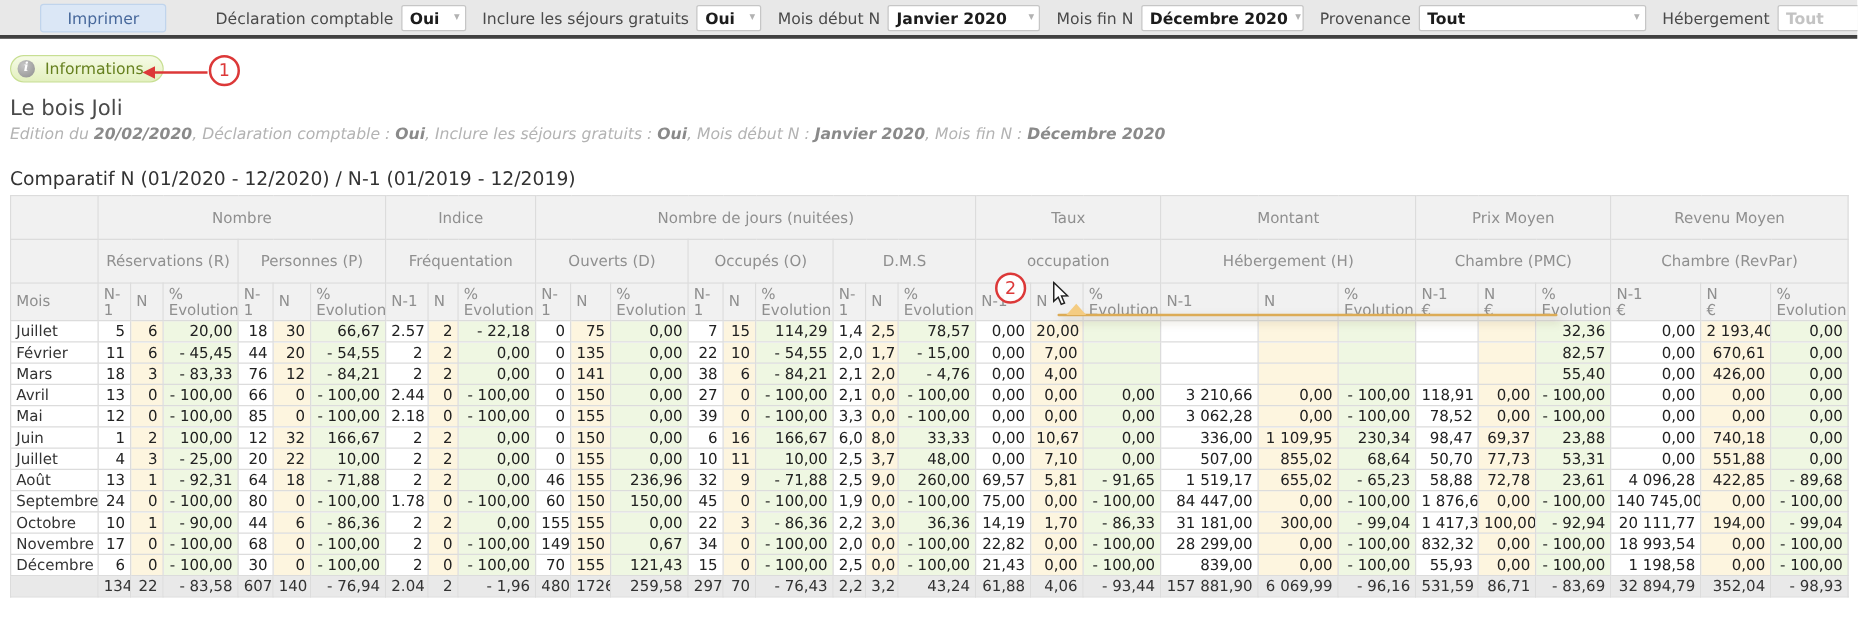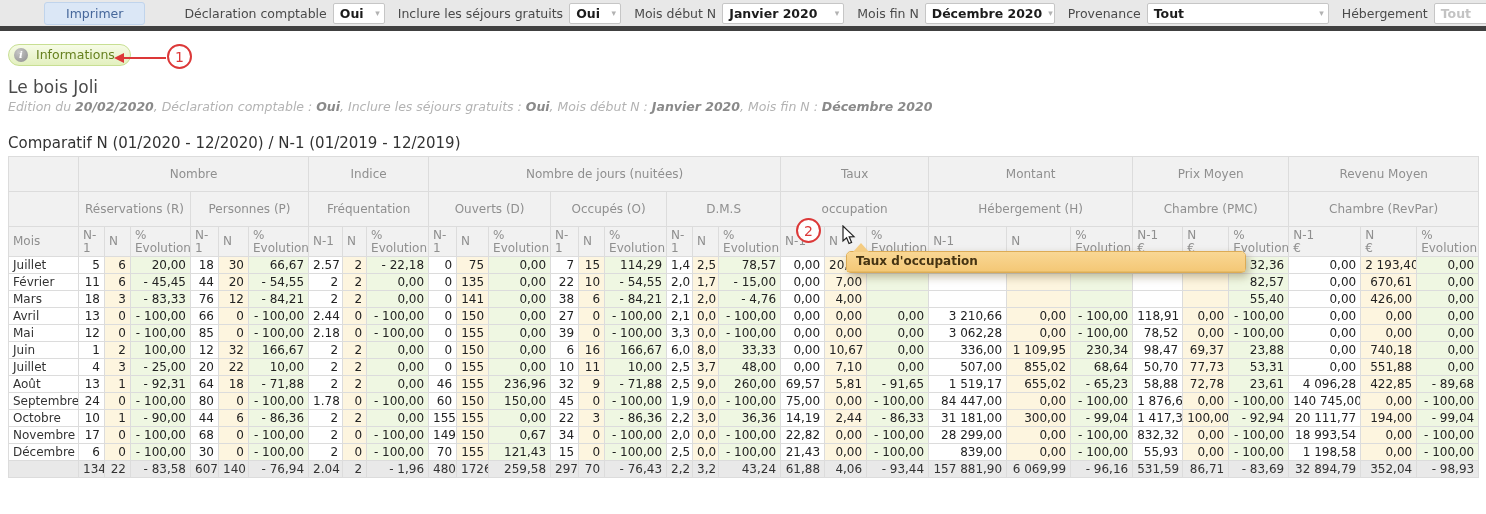--- a/index.html
+++ b/index.html
@@ -4,22 +4,22 @@
 <style>
   * { box-sizing: border-box; }
   html,body { margin:0; padding:0; }
   body {
     width:1486px; height:514px; position:relative; overflow:hidden;
     background:#fff; color:#222;
     font-family:"DejaVu Sans","Liberation Sans",sans-serif; font-size:12px;
   }
   
   .topbar {
-    height:31px; background:#e8e8e8; border-bottom:5px solid #404040;
-    display:flex; align-items:center; gap:13px; padding:0 0 0 44px;
+    height:31px; background:#e8e8e8; border-bottom:3px solid #404040;
+    display:flex; align-items:center; gap:13px; padding:0 0 0 32px;
     font-size:12.5px; color:#4a4a4a; white-space:nowrap;
   }
   .btn-print {
     background:#dbe7f6; border:1px solid #c0d4ec; border-radius:3px;
     color:#47689b; padding:3px 21px; font-size:12.5px; margin-right:26px;
     font-family:inherit; cursor:pointer;
   }
   .tb-item { display:flex; align-items:center; gap:6px; }
   .tb-select {
     background:#fff; border:1px solid #c6c6c6; border-radius:2px; height:21px;
@@ -567,21 +567,21 @@
           <td class="c-n1">155</td>
           <td class="c-n">155</td>
           <td class="c-ev">0,00</td>
           <td class="c-n1">22</td>
           <td class="c-n">3</td>
           <td class="c-ev">- 86,36</td>
           <td class="c-n1">2,2</td>
           <td class="c-n">3,0</td>
           <td class="c-ev">36,36</td>
           <td class="c-n1">14,19</td>
-          <td class="c-n">2,44</td>
+          <td class="c-n">1,70</td>
           <td class="c-ev">- 86,33</td>
           <td class="c-n1">31 181,00</td>
           <td class="c-n">300,00</td>
           <td class="c-ev">- 99,04</td>
           <td class="c-n1">1 417,32</td>
           <td class="c-n">100,00</td>
           <td class="c-ev">- 92,94</td>
           <td class="c-n1">20 111,77</td>
           <td class="c-n">194,00</td>
           <td class="c-ev">- 99,04</td>
@@ -690,18 +690,17 @@
 </div>
 
 <svg class="arrow1" width="54" height="16">
   <line x1="52" y1="8" x2="9" y2="8" stroke="#dc3838" stroke-width="2"></line>
   <polygon points="10,3 0,8 10,13" fill="#dc3838"></polygon>
 </svg>
 <div class="circ" id="circ1">1</div>
 <div class="circ" id="circ2">2</div>
 
 <div class="tooltip">
-  <div class="tooltip-header">Taux d'occupation</div>
 </div>
 
 <svg class="cursor" width="16" height="20" viewBox="0 0 16 20">
   <polygon points="1,1 1,16 4.6,12.8 7,18.5 9.6,17.4 7.2,11.8 12,11.6" fill="#fff" stroke="#222" stroke-width="1.2"></polygon>
 </svg>
 
 </body></html>

